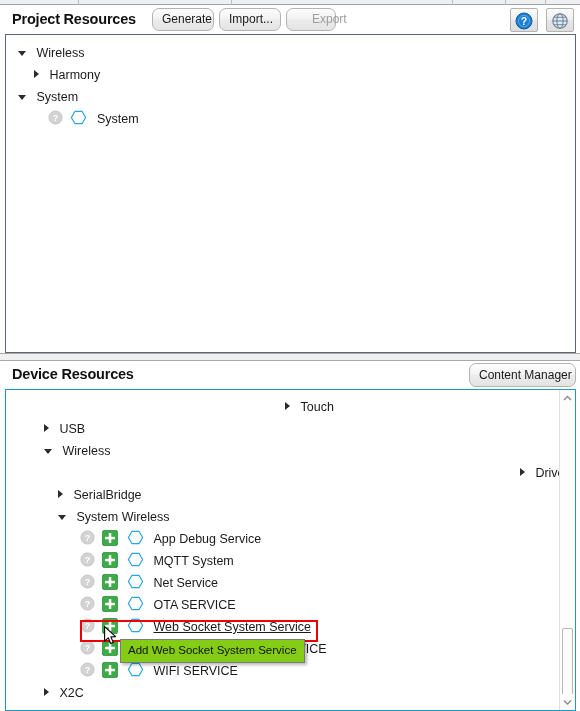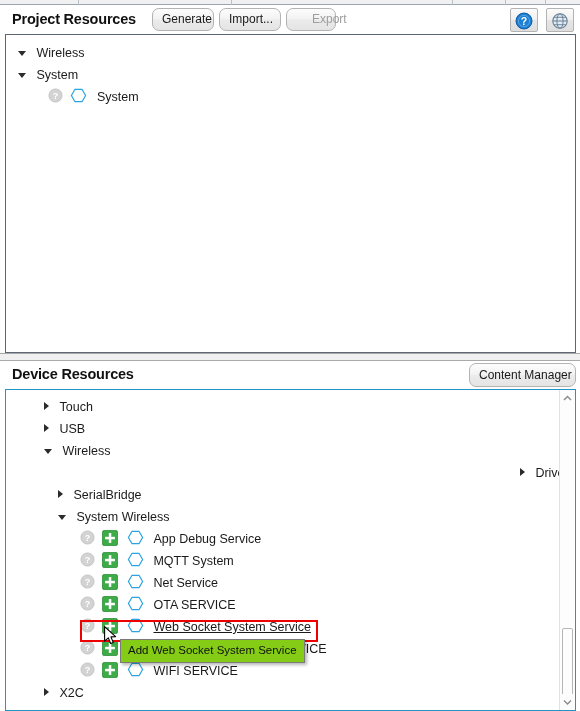--- a/index.html
+++ b/index.html
@@ -260,20 +260,24 @@
     </div>
   </div>
 
   <div class="tree-box">
 
     <div class="row" style="padding-left:12px; margin-top:6px;">
       <span class="arrow expanded"></span>
       <span class="label">Wireless</span>
     </div>
 
+    <div class="row" style="padding-left:28px;">
+      <span class="arrow collapsed"></span>
+      <span class="label">Harmony</span>
+    </div>
 
     <div class="row" style="padding-left:12px;">
       <span class="arrow expanded"></span>
       <span class="label">System</span>
     </div>
 
     <div class="row" style="padding-left:42px;">
       <span class="ico ico-help">
         <svg width="15" height="15" viewBox="0 0 15 15">
           <circle cx="7.5" cy="7.5" r="6.6" fill="#d3d3d3" stroke="#c0c0c0" stroke-width="0.8"></circle>
@@ -295,21 +299,21 @@
 <div class="panel-device">
 
   <div class="panel-header">
     <div class="panel-title">Device Resources</div>
 
     <button class="tbtn" style="left:469px; top:2px; width:107px; height:24px;">Content Manager</button>
   </div>
 
   <div class="tree-box-device">
 
-    <div class="row" style="padding-left:38px; margin-top:5px;">
+    <div class="row" style="padding-left:38px; margin-top:5px;text-align:center;">
       <span class="arrow collapsed"></span>
       <span class="label">Touch</span>
     </div>
 
     <div class="row" style="padding-left:38px;">
       <span class="arrow collapsed"></span>
       <span class="label">USB</span>
     </div>
 
     <div class="row" style="padding-left:38px;">

